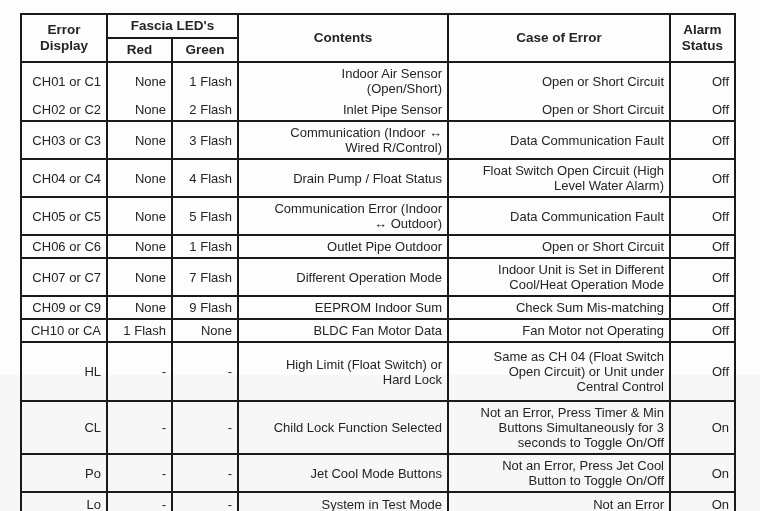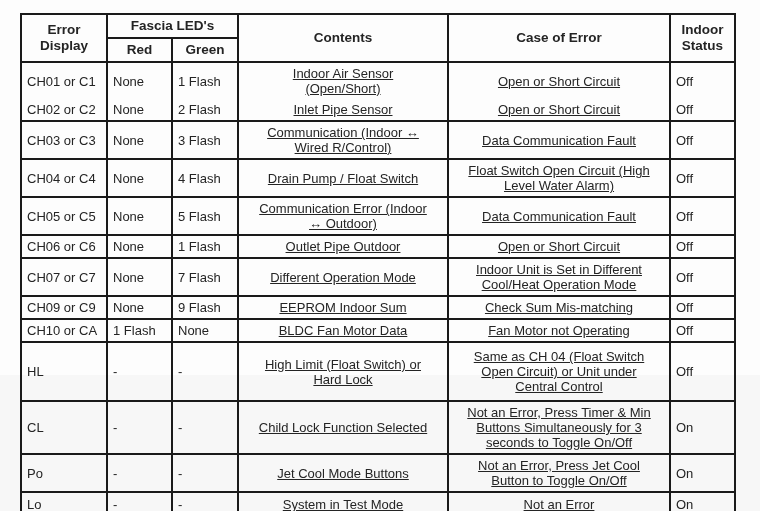--- a/index.html
+++ b/index.html
@@ -39,22 +39,22 @@
     font-weight: bold;
     line-height: 16px;
     padding: 3px 4px;
     text-align: center;
   }
   .error-table td {
     font-size: 13px;
     line-height: 15px;
     padding: 3px 5px;
   }
-  .c-center { text-align: left; }
-  .c-left   { text-align: center; text-decoration: underline; }
+  .c-center { text-align: right; }
+  .c-left   { text-align: right; }
   .pre      { white-space: pre-line; }
   
   tbody tr:first-child td { border-bottom-style: hidden; }
   
   tbody tr:nth-child(10) td { padding-top: 6px; padding-bottom: 6px; }
   tbody tr:nth-child(13) td { padding-top: 4px; padding-bottom: 4px; }
 </style>
 </head>
 <body>
 
@@ -68,21 +68,21 @@
       <col style="width:222px">
       <col style="width:65px">
     </colgroup>
     <thead>
       <tr>
         <th rowspan="2" class="c-center pre">Error
 Display</th>
         <th colspan="2" class="c-center">Fascia LED's</th>
         <th rowspan="2" class="c-center">Contents</th>
         <th rowspan="2" class="c-center">Case of Error</th>
-        <th rowspan="2" class="c-center pre">Indoor
+        <th rowspan="2" class="c-center pre">Alarm
 Status</th>
       </tr>
       <tr>
         <th class="c-center">Red</th>
         <th class="c-center">Green</th>
       </tr>
     </thead>
     <tbody id="tbody">
         <tr>
     <td class="c-center">CH01 or C1</td>
@@ -107,21 +107,21 @@
     <td class="c-center">3 Flash</td>
     <td class="c-left pre">Communication (Indoor ↔
 Wired R/Control)</td>
     <td class="c-left pre">Data Communication Fault</td>
     <td class="c-center">Off</td>
   </tr>
         <tr>
     <td class="c-center">CH04 or C4</td>
     <td class="c-center">None</td>
     <td class="c-center">4 Flash</td>
-    <td class="c-left pre">Drain Pump / Float Switch</td>
+    <td class="c-left pre">Drain Pump / Float Status</td>
     <td class="c-left pre">Float Switch Open Circuit (High
 Level Water Alarm)</td>
     <td class="c-center">Off</td>
   </tr>
         <tr>
     <td class="c-center">CH05 or C5</td>
     <td class="c-center">None</td>
     <td class="c-center">5 Flash</td>
     <td class="c-left pre">Communication Error (Indoor
 ↔ Outdoor)</td>

